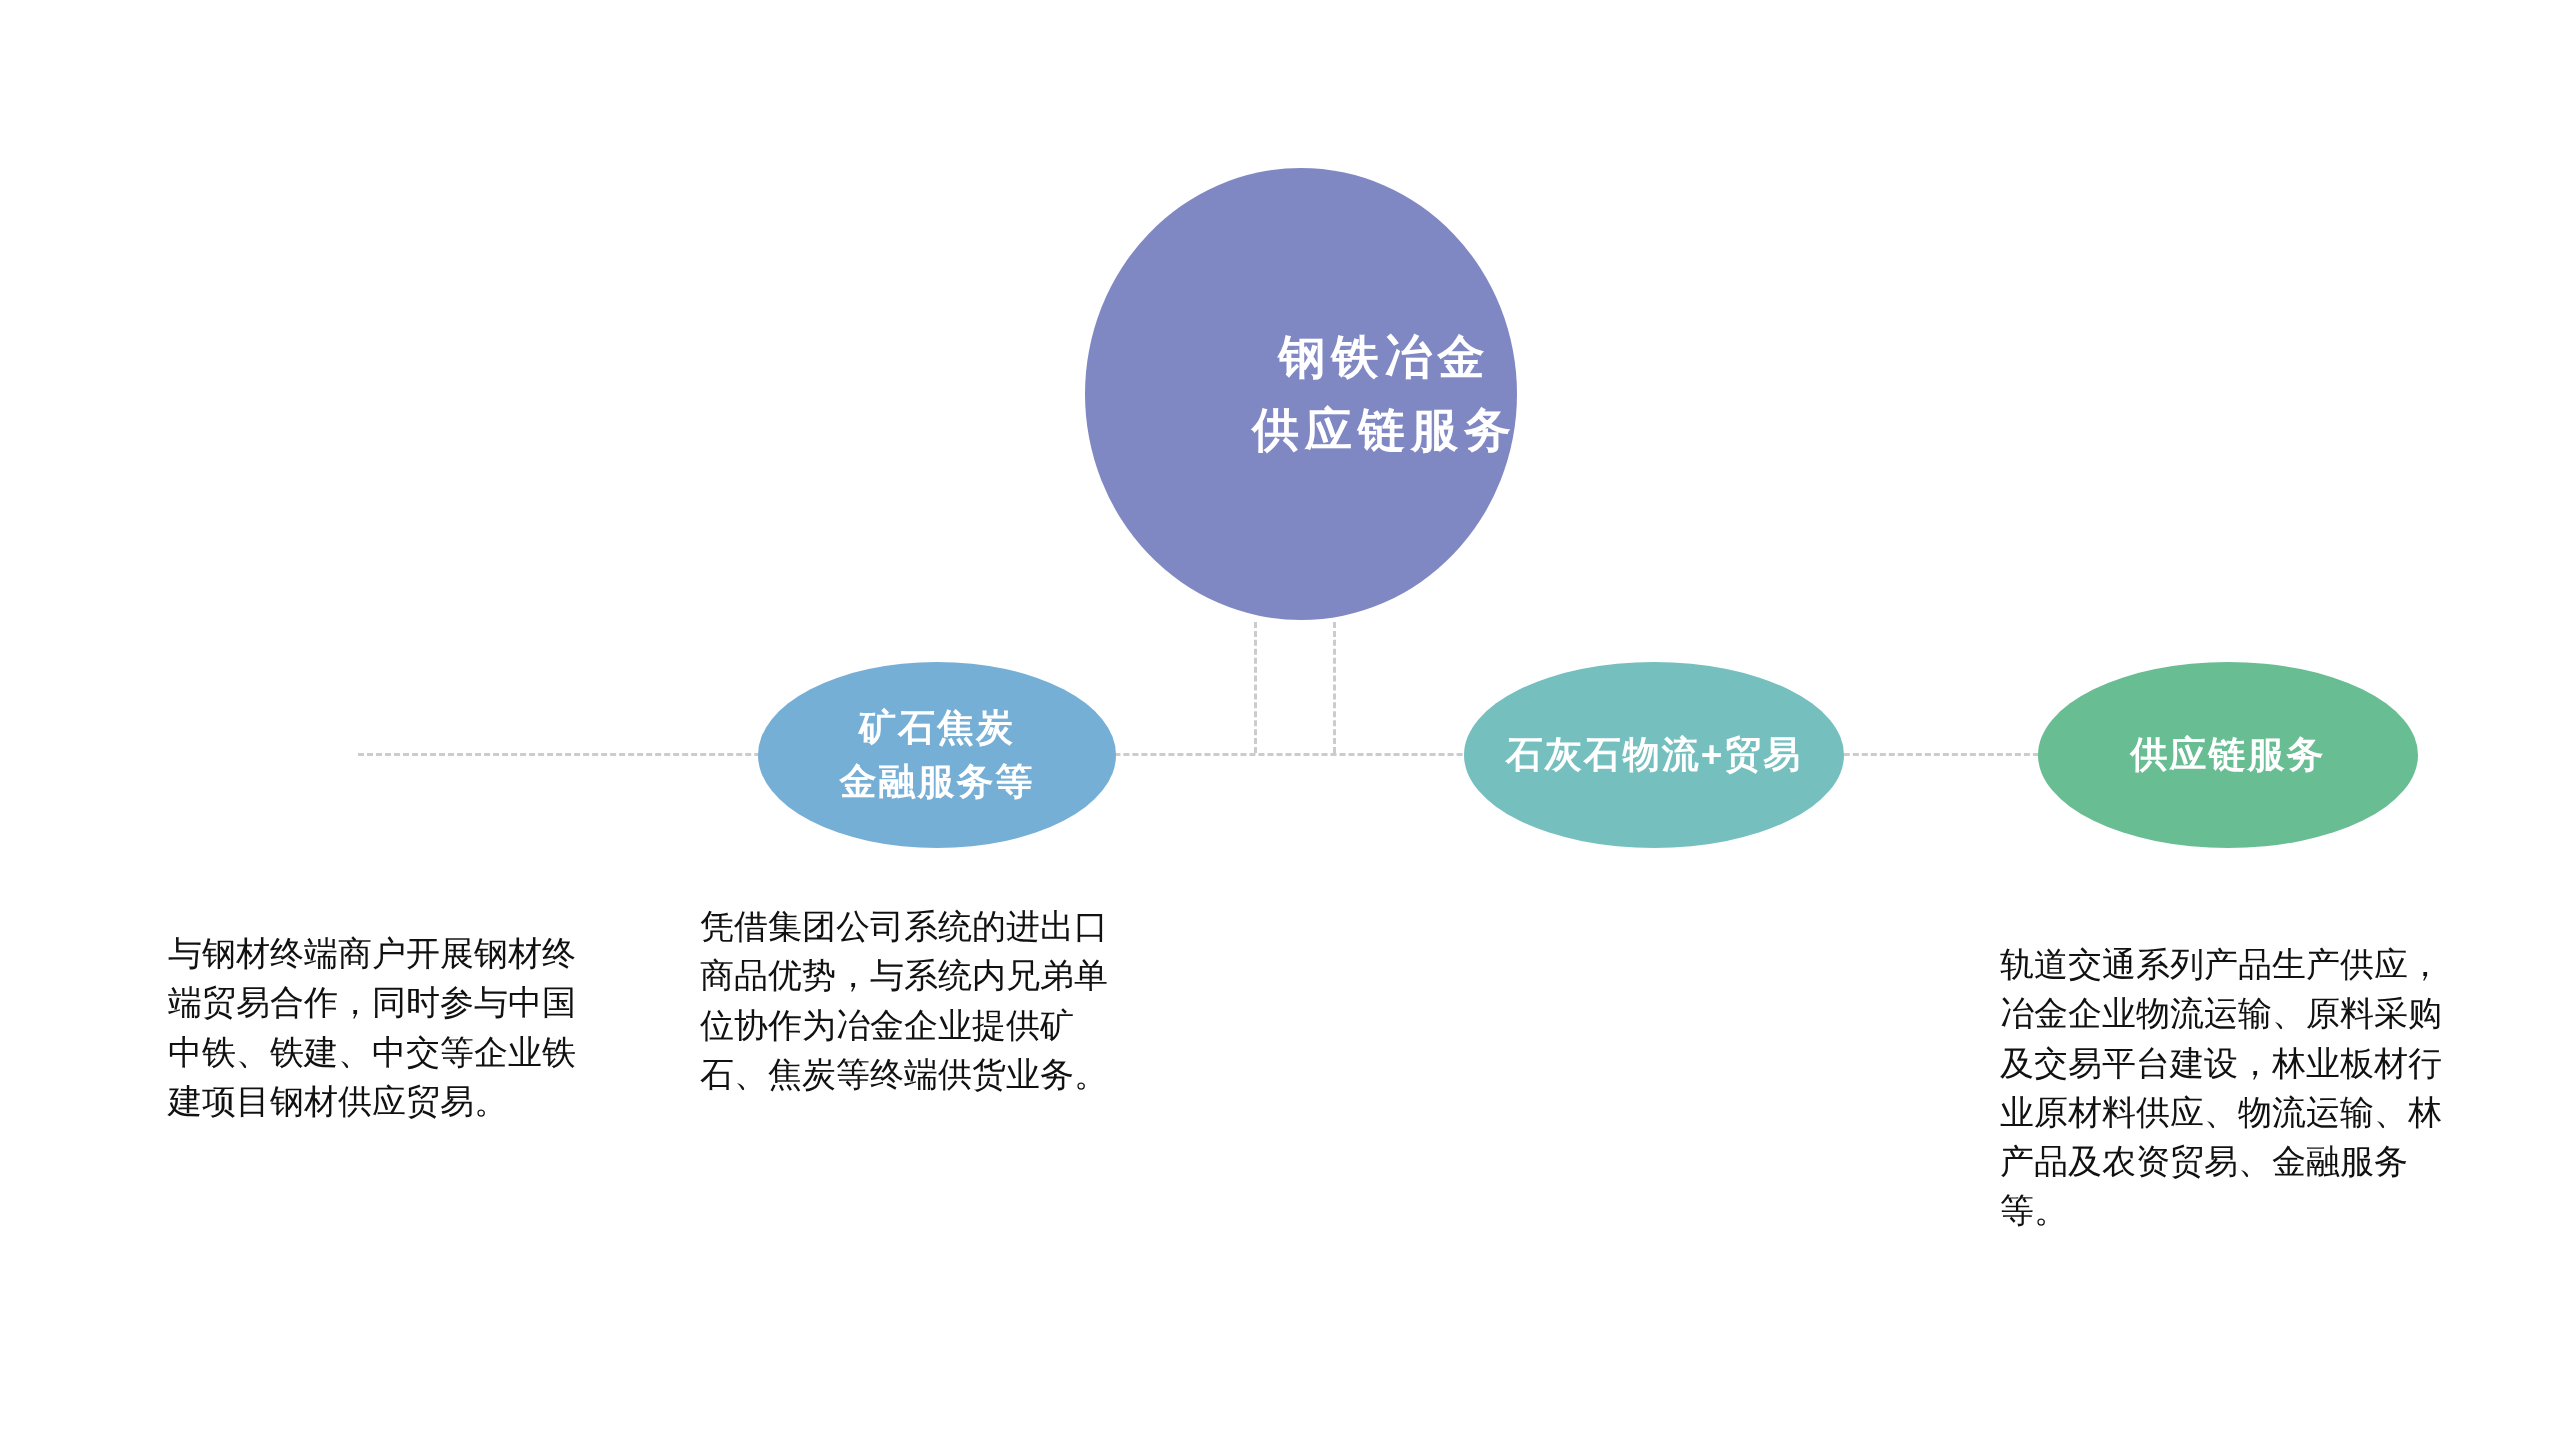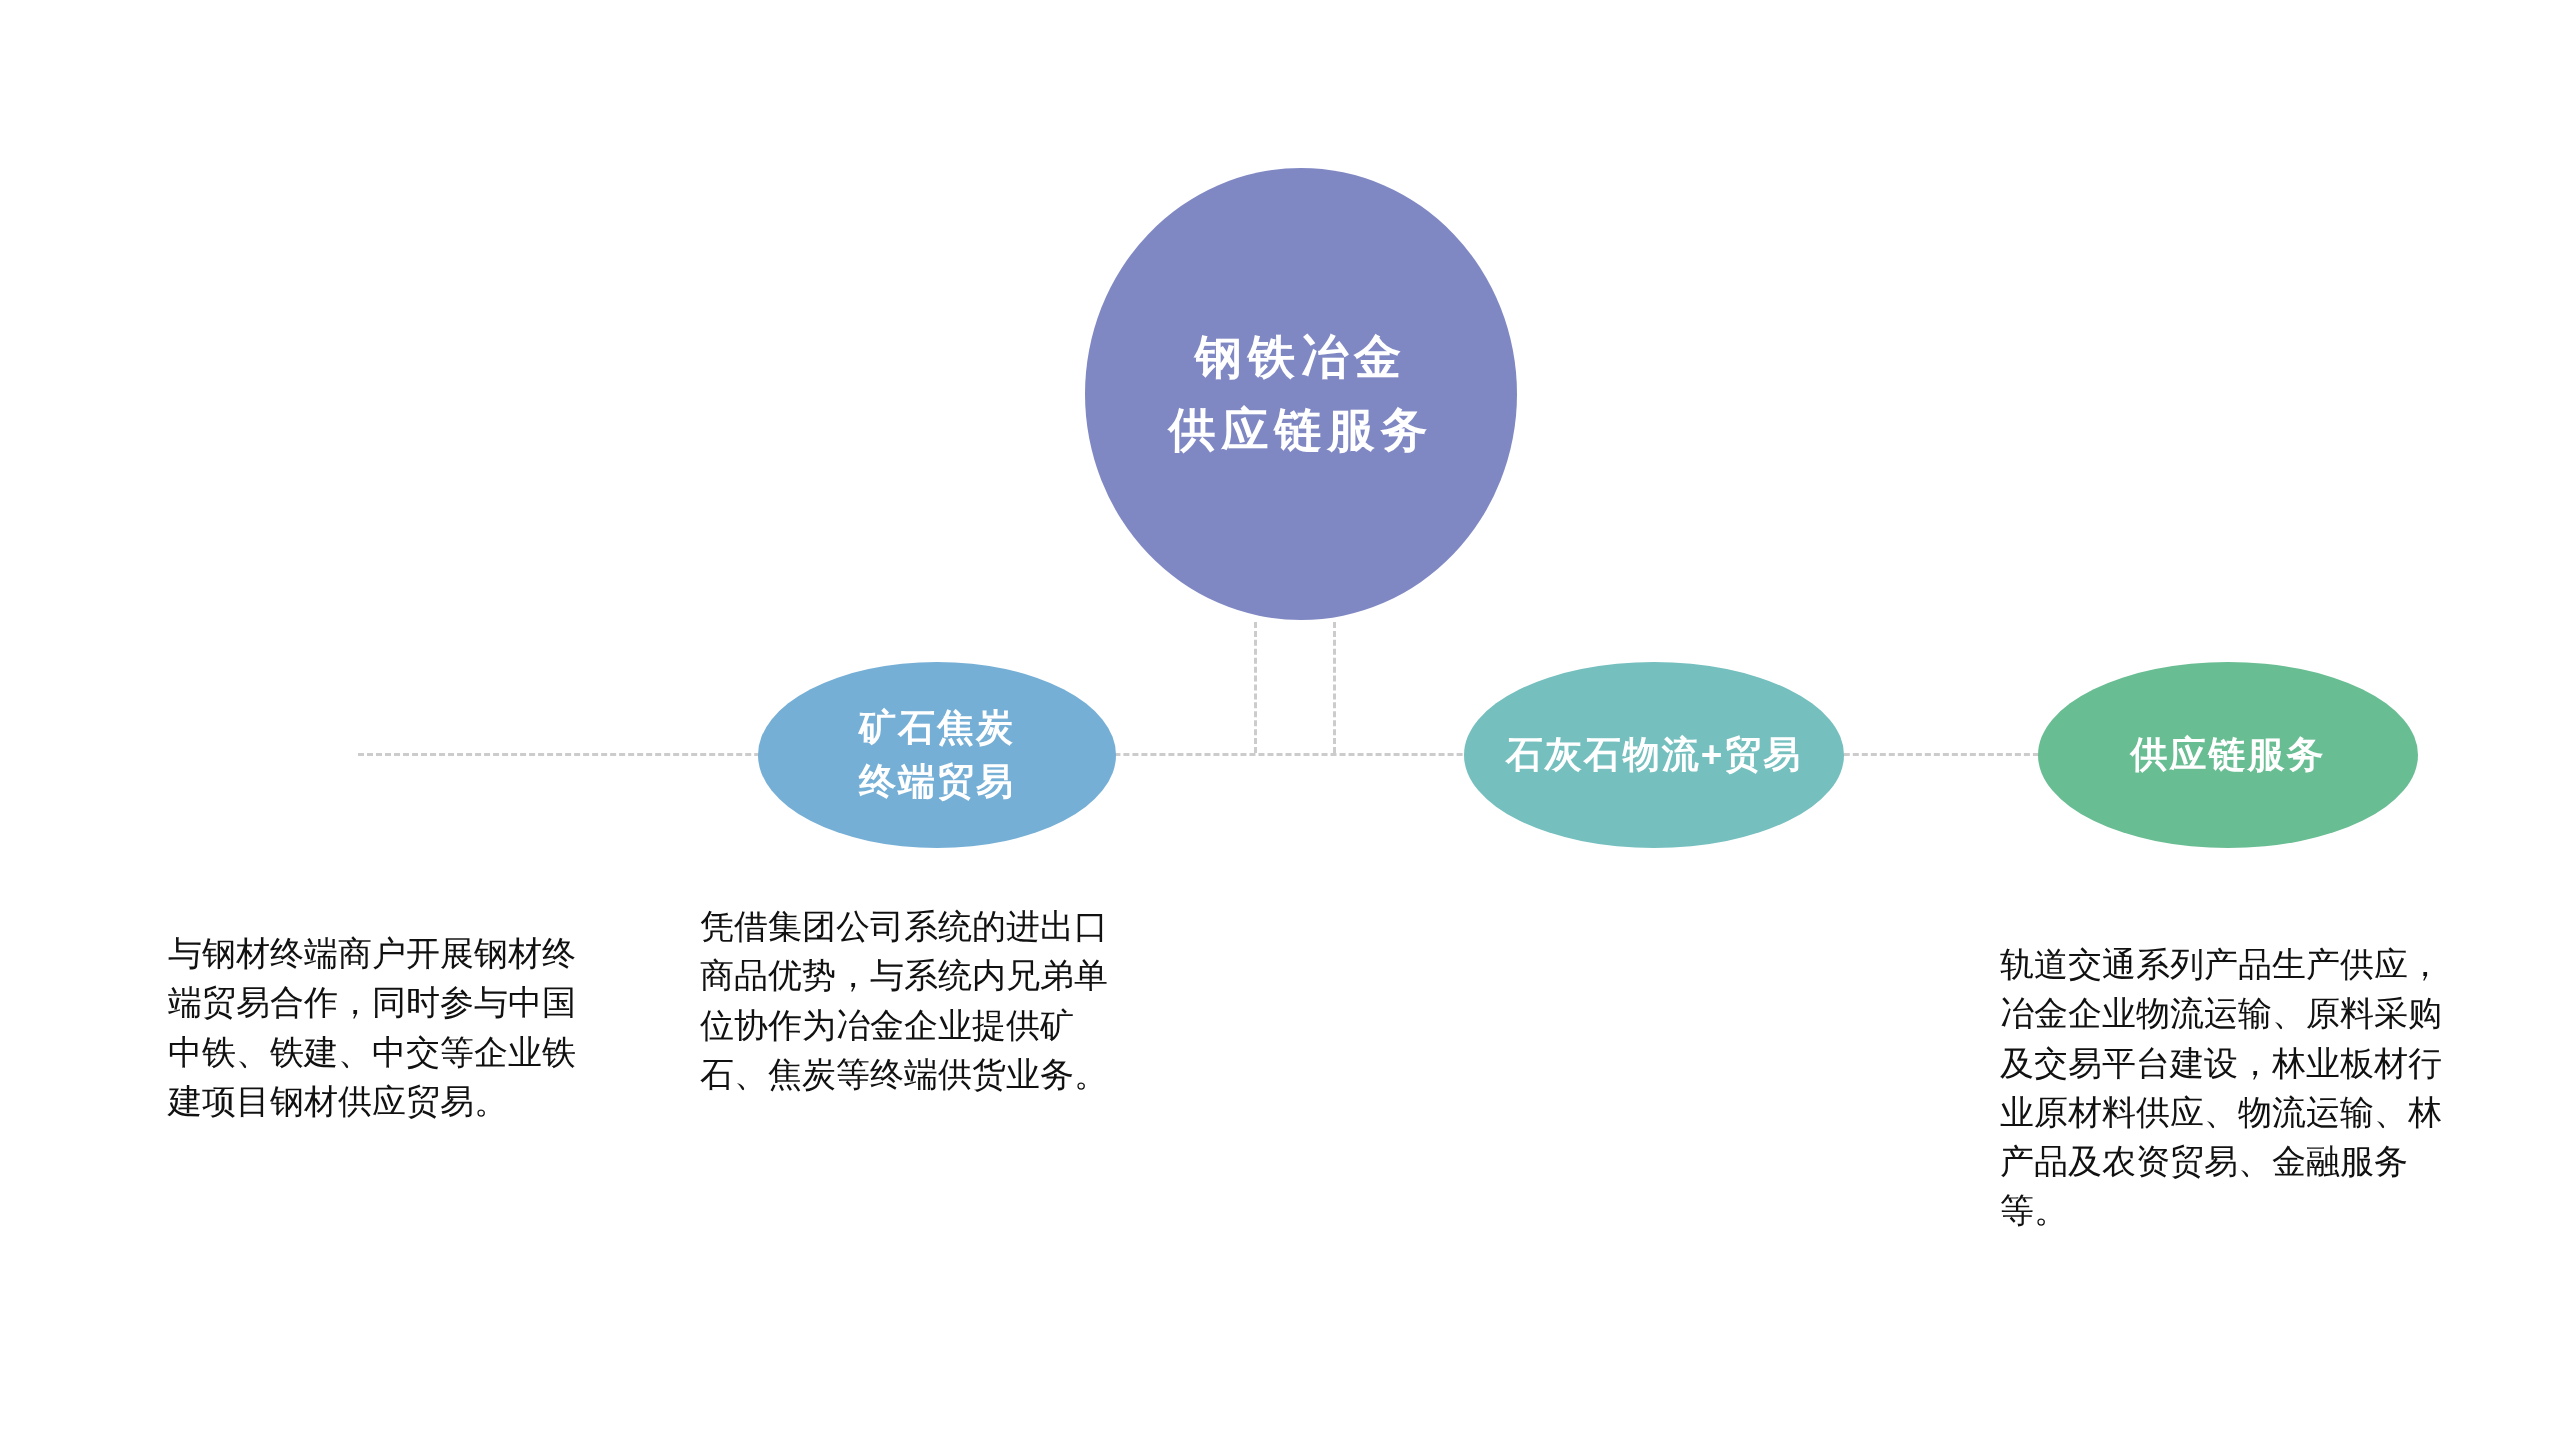--- a/index.html
+++ b/index.html
@@ -101,30 +101,30 @@
 </style>
 </head>
 <body>
 
 <div class="canvas">
 
   <div class="h-connector"></div>
   <div class="v-connector left"></div>
   <div class="v-connector right"></div>
 
-  <div class="root-circle" style="background: rgb(128, 136, 196);">
+  <div class="root-circle" style="background: rgb(128, 136, 196); justify-content: flex-end;">
     <div class="root-title">钢铁冶金
 供应链服务</div>
   </div>
 
   <div class="branch-desc desc-1">与钢材终端商户开展钢材终端贸易合作，同时参与中国中铁、铁建、中交等企业铁建项目钢材供应贸易。</div>
 
   <div class="branch-ellipse ellipse-2" style="background: rgb(118, 175, 214);">
     <div class="branch-label">矿石焦炭
-终端贸易</div>
+金融服务等</div>
   </div>
   <div class="branch-desc desc-2">凭借集团公司系统的进出口商品优势，与系统内兄弟单位协作为冶金企业提供矿石、焦炭等终端供货业务。</div>
 
   <div class="branch-ellipse ellipse-3" style="background: rgb(117, 191, 191);">
     <div class="branch-label">石灰石物流+贸易</div>
   </div>
 
   <div class="branch-ellipse ellipse-4" style="background: rgb(105, 189, 147);">
     <div class="branch-label">供应链服务</div>
   </div>

